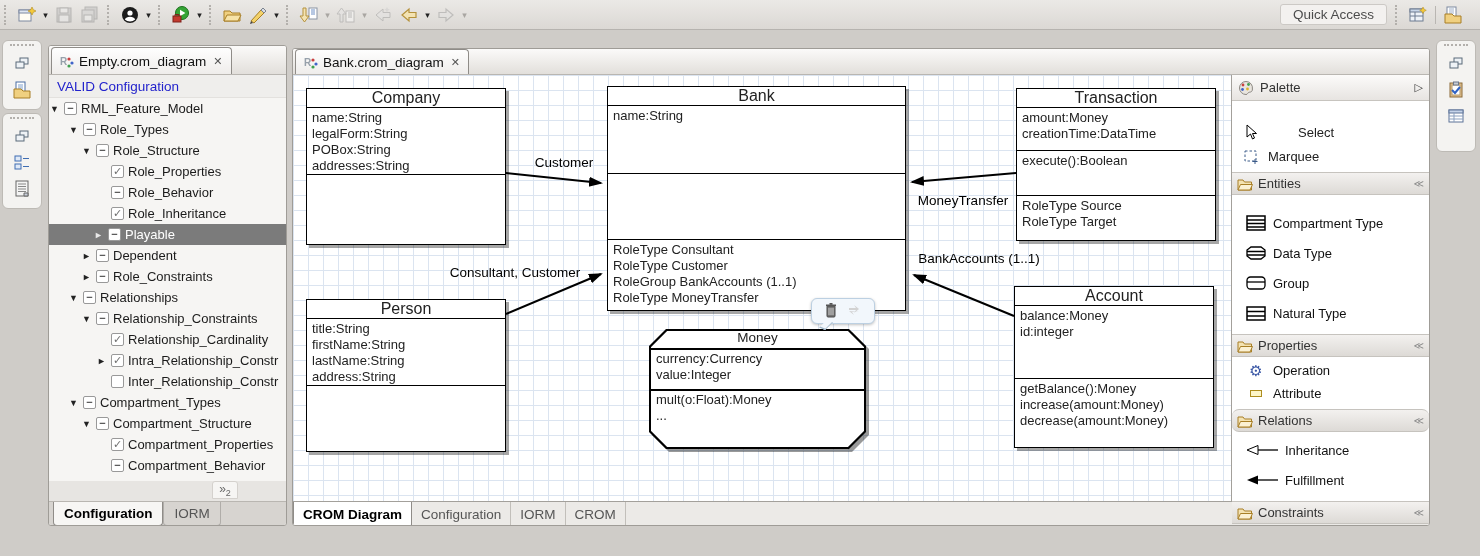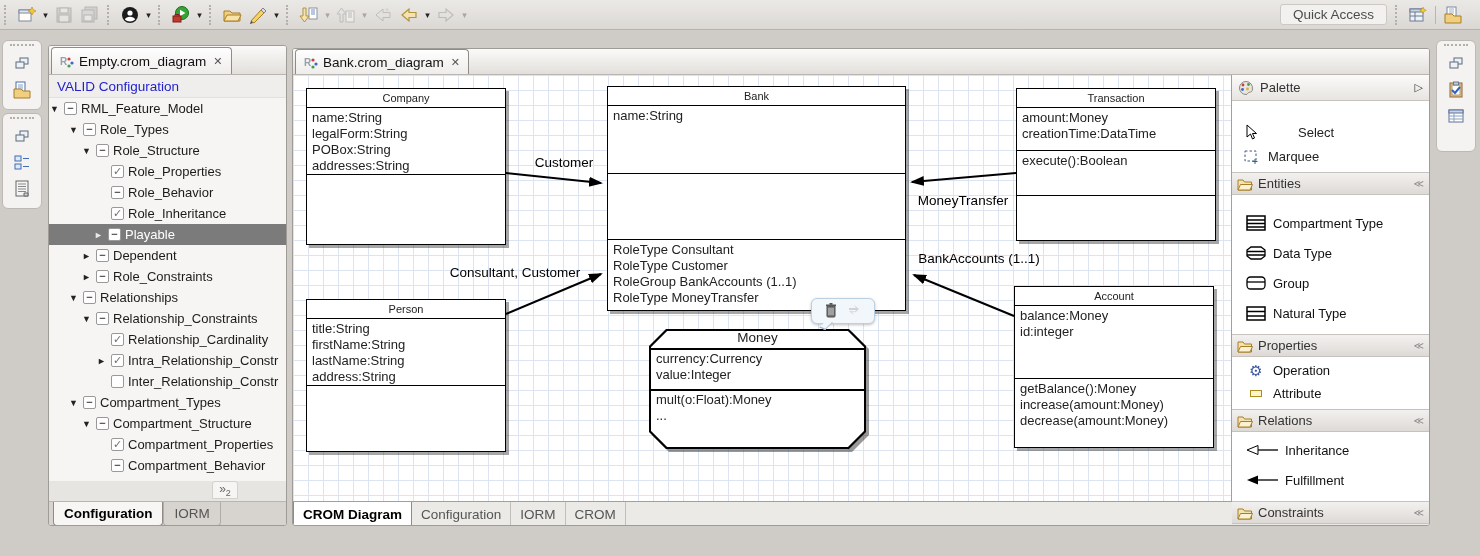--- a/index.html
+++ b/index.html
@@ -59,21 +59,21 @@
   .bottom-tabs { height:26px; background:#d7d4d0; display:flex; align-items:flex-start; padding-left:4px; border-top:1px solid #b9b6b1;}
   .btab { height:24px; padding:0 10px; display:flex; align-items:center; font-size:13.5px; color:#555;
     border:1px solid #b0ada9; border-top:none; border-radius:0 0 4px 4px; background:transparent; }
   .btab.active { background:#f7f6f4; border-color:#8f8c88; color:#000; font-weight:bold; }
   
   .editor-body { position:relative; height:426px; display:flex; }
   .canvas { position:relative; width:938px; height:426px; background:#fff;
     background-image: linear-gradient(#dbe4f0 1px, transparent 1px), linear-gradient(90deg, #dbe4f0 1px, transparent 1px);
     background-size: 15px 15px; overflow:hidden; }
   .uml { position:absolute; background:#fff; border:1.5px solid #000; box-shadow:3px 3px 0 rgba(0,0,0,.35); }
-  .uml-title { height:19px; line-height:18px; text-align:center; border-bottom:1.5px solid #000; font-size:11px; }
+  .uml-title { height:19px; line-height:18px; text-align:center; border-bottom:1.5px solid #000; font-size:16px; }
   .uml-sec { border-bottom:1.5px solid #000; padding:2px 5px; line-height:16px; font-size:13px; overflow:hidden; }
   .uml-sec.last { border-bottom:none; }
   .edges { position:absolute; left:0; top:0; }
   .edges text { font-size:13.5px; fill:#000; font-family:"Liberation Sans",sans-serif; }
   .edges line { stroke:#000; stroke-width:2; }
   
   .money-wrap { position:absolute; filter:drop-shadow(3px 3px 0 rgba(0,0,0,.4)); }
   .oct { clip-path: polygon(17px 0, calc(100% - 17px) 0, 100% 17px, 100% calc(100% - 17px),
          calc(100% - 17px) 100%, 17px 100%, 0 calc(100% - 17px), 0 17px); }
   .oct-outer { position:absolute; inset:0; background:#000; }
@@ -445,20 +445,24 @@
       </div>
 
       <div class="uml" style="left:723px; top:13px; width:200px; height:153px;">
         <div class="uml-title">Transaction</div>
         <div class="uml-sec" style="height:43px;">
           <div>amount:Money</div>
           <div>creationTime:DataTime</div>
         </div>
         <div class="uml-sec" style="height:45px;">
           <div>execute():Boolean</div>
+        </div>
+        <div class="uml-sec last" style="height:43px;">
+          <div>RoleType Source</div>
+          <div>RoleType Target</div>
         </div>
       </div>
 
       <div class="uml" style="left:13px; top:224px; width:200px; height:153px;">
         <div class="uml-title">Person</div>
         <div class="uml-sec" style="height:67px;">
           <div>title:String</div>
           <div>firstName:String</div>
           <div>lastName:String</div>
           <div>address:String</div>
@@ -632,21 +636,21 @@
           </span>
         <span>Operation</span>
       </div>
       <div class="pal-item" style="height:23px;">
         <span class="ico-cell">
             <span class="attr-glyph"></span>
           </span>
         <span>Attribute</span>
       </div>
 
-      <div class="pal-sec-header" style="margin-top:4px;">
+      <div class="pal-sec-header" style="margin-top:4px;border-radius:7px;">
         <svg width="16" height="14">
             <path d="M1 3 h5 l1.5 2 h7 v8 h-13.5 z" fill="#f4e3b2" stroke="#a87f26"></path>
             <path d="M1 13 l2.5-5.5 h12 l-2.5 5.5 z" fill="#fbf1d3" stroke="#a87f26"></path>
           </svg>
         <span>Relations</span>
         <span class="spacer"></span>
           <span class="pin">≪</span>
       </div>
       <div class="pal-item" style="height:30px; margin-top:3px;">
         <span class="ico-cell" style="width:34px;">

